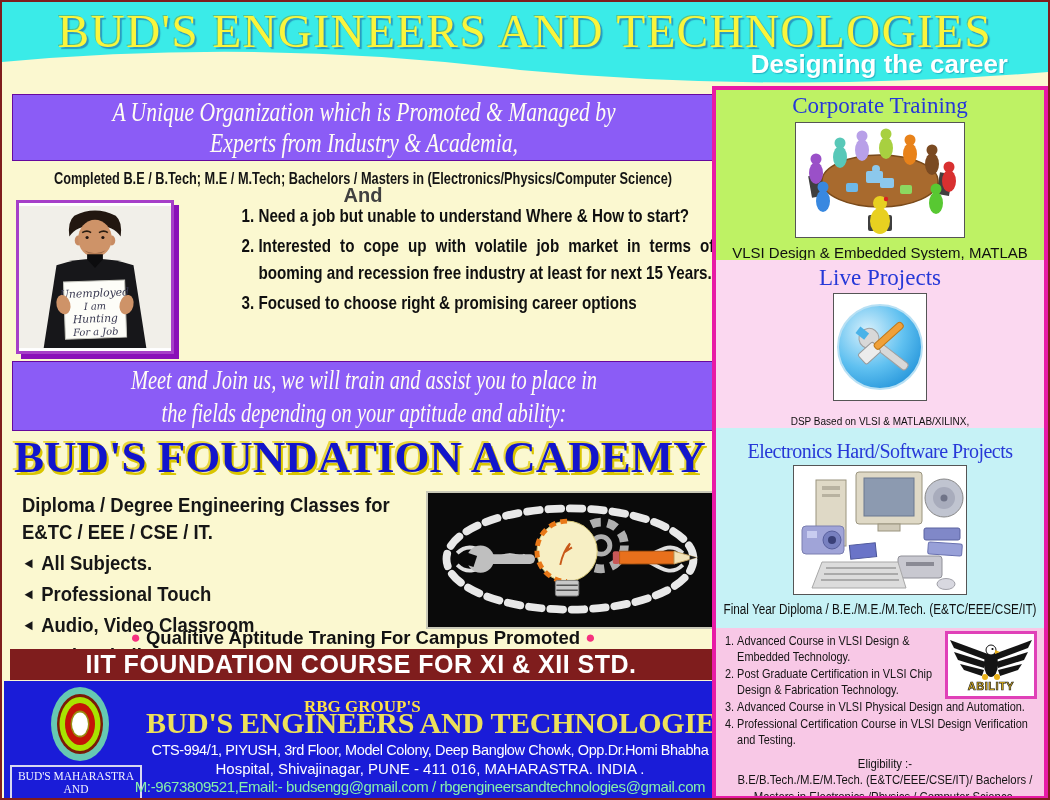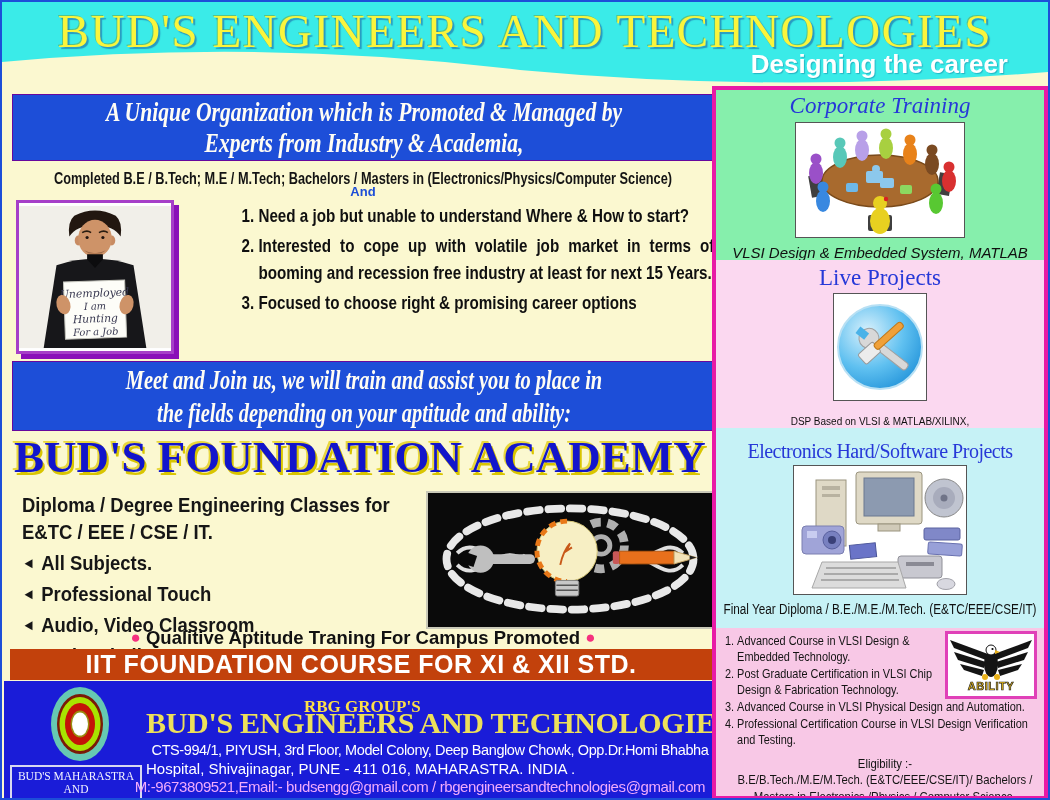--- a/index.html
+++ b/index.html
@@ -1,38 +1,38 @@
 <!DOCTYPE html>
 <html><head>
 <meta charset="utf-8">
 <style>
   html,body{margin:0;padding:0;background:#888;}
   .page{position:relative;width:1050px;height:800px;background:#FBF8D0;overflow:hidden;
-        border:2px solid #1d4ed8;box-sizing:border-box;
+        border:2px solid #7f1d1d;box-sizing:border-box;
         font-family:"Liberation Sans",sans-serif;}
   
   .banner{position:absolute;left:0;top:0;width:100%;height:86px;background:#3AEBE8;}
   .banner svg.wave{position:absolute;left:0;bottom:0;width:100%;height:40px;display:block;}
   .banner-title{position:absolute;left:0;top:2px;width:100%;text-align:center;
     font-family:"Liberation Serif",serif;font-size:47px;font-weight:500;color:#FAF53C;
     letter-spacing:1.5px;white-space:nowrap;
     text-shadow:2px 2px 1px rgba(30,110,170,.65), -1px -1px 0 rgba(120,150,20,.45);}
   .tagline{position:absolute;right:40px;top:47px;font-size:26px;font-weight:bold;color:#FFFFFF;
     text-shadow:1px 1px 1px rgba(0,100,140,.4);}
-  .purplebox{position:absolute;background:#1d4ed8;border:1px solid #66089E;text-align:center;
-    color:#FFFDF4;font-family:"Liberation Serif",serif;font-style:italic;font-weight:bold;}
+  .purplebox{position:absolute;background:#8b5cf6;border:1px solid #66089E;text-align:center;
+    color:#FFFDF4;font-family:"Liberation Serif",serif;font-style:italic;font-weight:normal;}
   .purplebox .inner{transform-origin:50% 0;}
   
   .pb1{left:10px;top:92px;width:702px;height:65px;}
   .pb1 .inner{width:880px;margin-left:-89px;transform:scaleX(.80);font-size:27px;line-height:31px;padding-top:2px;}
   .qualline{position:absolute;left:8px;top:161px;width:706px;margin-top:6px;}
   .qualline .inner{width:942px;margin-left:-118px;transform:scaleX(.75);transform-origin:50% 0;
     text-align:center;font-size:17px;font-weight:bold;color:#141414;white-space:nowrap;}
   .andline{position:absolute;left:8px;top:182px;width:706px;text-align:center;
-    font-size:13px;font-weight:bold;color:#1d4ed8;}
+    font-size:20px;font-weight:bold;color:#404040;}
   .photo{position:absolute;left:14px;top:198px;width:152px;height:148px;background:#fff;
     border:3px solid #A63FC8;box-shadow:5px 5px 0 #8A10B8;}
   .photo svg{display:block;width:100%;height:100%;}
   .points-wrap{position:absolute;left:234px;top:200px;width:478px;}
   .points-wrap .inner{width:598px;transform:scaleX(.80);transform-origin:top left;}
   ol.points{margin:0;padding:0 0 0 28px;font-size:19px;font-weight:bold;color:#101010;line-height:1.45;}
   ol.points li{text-align:justify;margin-bottom:2px;}
   .pb2{left:10px;top:359px;width:702px;height:68px;}
   .pb2 .inner{width:962px;margin-left:-130px;transform:scaleX(.73);font-size:28px;line-height:33px;padding-top:1px;}
   .academy{position:absolute;left:12px;top:429px;width:700px;white-space:nowrap;
@@ -43,44 +43,44 @@
     font-size:21px;font-weight:bold;color:#161616;line-height:27px;}
   .features{margin-top:3px;}
   .feature{line-height:29px;white-space:nowrap;}
   .feature .arrow{font-size:15px;margin-right:7px;position:relative;top:-2px;}
   .blacklogo{position:absolute;left:424px;top:489px;width:284px;height:134px;background:#0A0A0A;
     border:2px solid #C9C9B8;}
   .blacklogo svg{display:block;width:100%;height:100%;}
   .campus{position:absolute;left:8px;top:625px;width:706px;text-align:center;
     font-size:18.5px;font-weight:bold;color:#111;white-space:nowrap;}
   .campus .dot{color:#F5317E;font-size:17px;position:relative;top:-1px;}
-  .iit{position:absolute;left:8px;top:647px;width:702px;height:31px;background:#c2410c;
+  .iit{position:absolute;left:8px;top:647px;width:702px;height:31px;background:#7f1d1d;
     text-align:center;line-height:31px;font-size:25px;font-weight:bold;color:#FFFFFF;
     letter-spacing:.5px;white-space:nowrap;}
   
   .footer{position:absolute;left:2px;top:679px;width:712px;height:119px;background:#1A1CD8;}
   .rings{position:absolute;left:46px;top:5px;width:60px;height:76px;}
   .flogo-box{position:absolute;left:6px;top:84px;width:128px;height:31px;border:2px solid #D8D8F0;
     text-align:center;color:#F4F4FF;font-family:"Liberation Serif",serif;font-size:11.5px;
     line-height:13px;padding-top:3px;box-sizing:content-box;}
   .fgroup{position:absolute;left:300px;top:16px;font-family:"Liberation Serif",serif;
     font-weight:bold;font-size:17px;color:#fde047;}
   .fcompany{position:absolute;left:142px;top:25px;width:568px;text-align:center;white-space:nowrap;
     font-family:"Liberation Serif",serif;font-weight:bold;font-size:30px;color:#EDE05A;letter-spacing:-.3px;}
   .faddr1{position:absolute;left:142px;top:61px;width:568px;text-align:center;white-space:nowrap;
     font-size:14.5px;color:#FFFFFF;letter-spacing:-.4px;}
-  .faddr2{position:absolute;left:142px;top:79px;width:568px;text-align:left;white-space:nowrap;
+  .faddr2{position:absolute;left:142px;top:79px;width:568px;text-align:center;white-space:nowrap;
     font-size:15px;color:#FFFFFF;}
   .fcontact{position:absolute;left:120px;top:97px;width:592px;text-align:center;white-space:nowrap;
-    font-size:15px;color:#f0abfc;letter-spacing:-.4px;}
+    font-size:15px;color:#86efac;letter-spacing:-.4px;}
   
   .rightcol{position:absolute;left:710px;top:84px;width:336px;height:714px;
     border:4px solid #E81AA6;box-sizing:border-box;}
   .rsec{position:relative;width:100%;overflow:hidden;}
-  .s1{height:170px;background:#86efac;font-style:italic;}
+  .s1{height:170px;background:#bef264;}
   .s2{height:168px;background:#FBD8F0;}
   .s3{height:200px;background:#C6F2F6;}
   .s4{height:168px;background:#F8C8E6;}
   .rhead{text-align:center;font-family:"Liberation Serif",serif;color:#2638D8;white-space:nowrap;}
   .s1 .rhead{font-size:23px;padding-top:3px;}
   .s2 .rhead{font-size:23px;padding-top:5px;}
   .s3 .rhead{font-size:20px;letter-spacing:-.5px;padding-top:12px;}
   .imgbox{background:#fff;border:1px solid #555;margin:3px auto 0;}
   .imgbox svg{display:block;width:100%;height:100%;}
   .ib1{width:168px;height:114px;}

